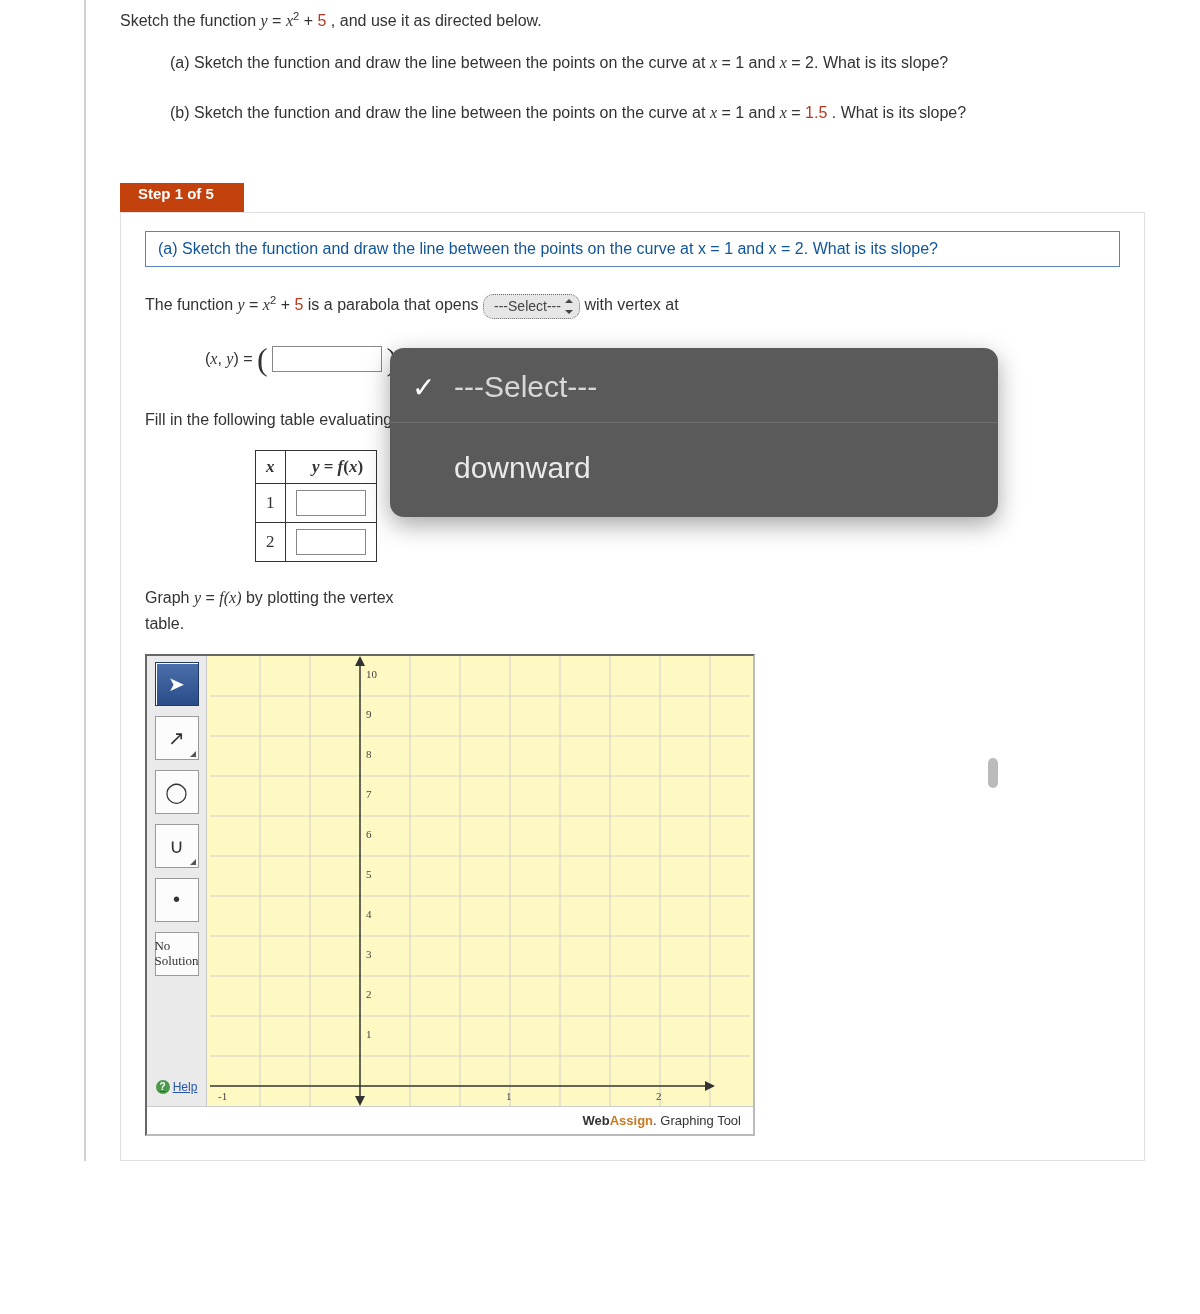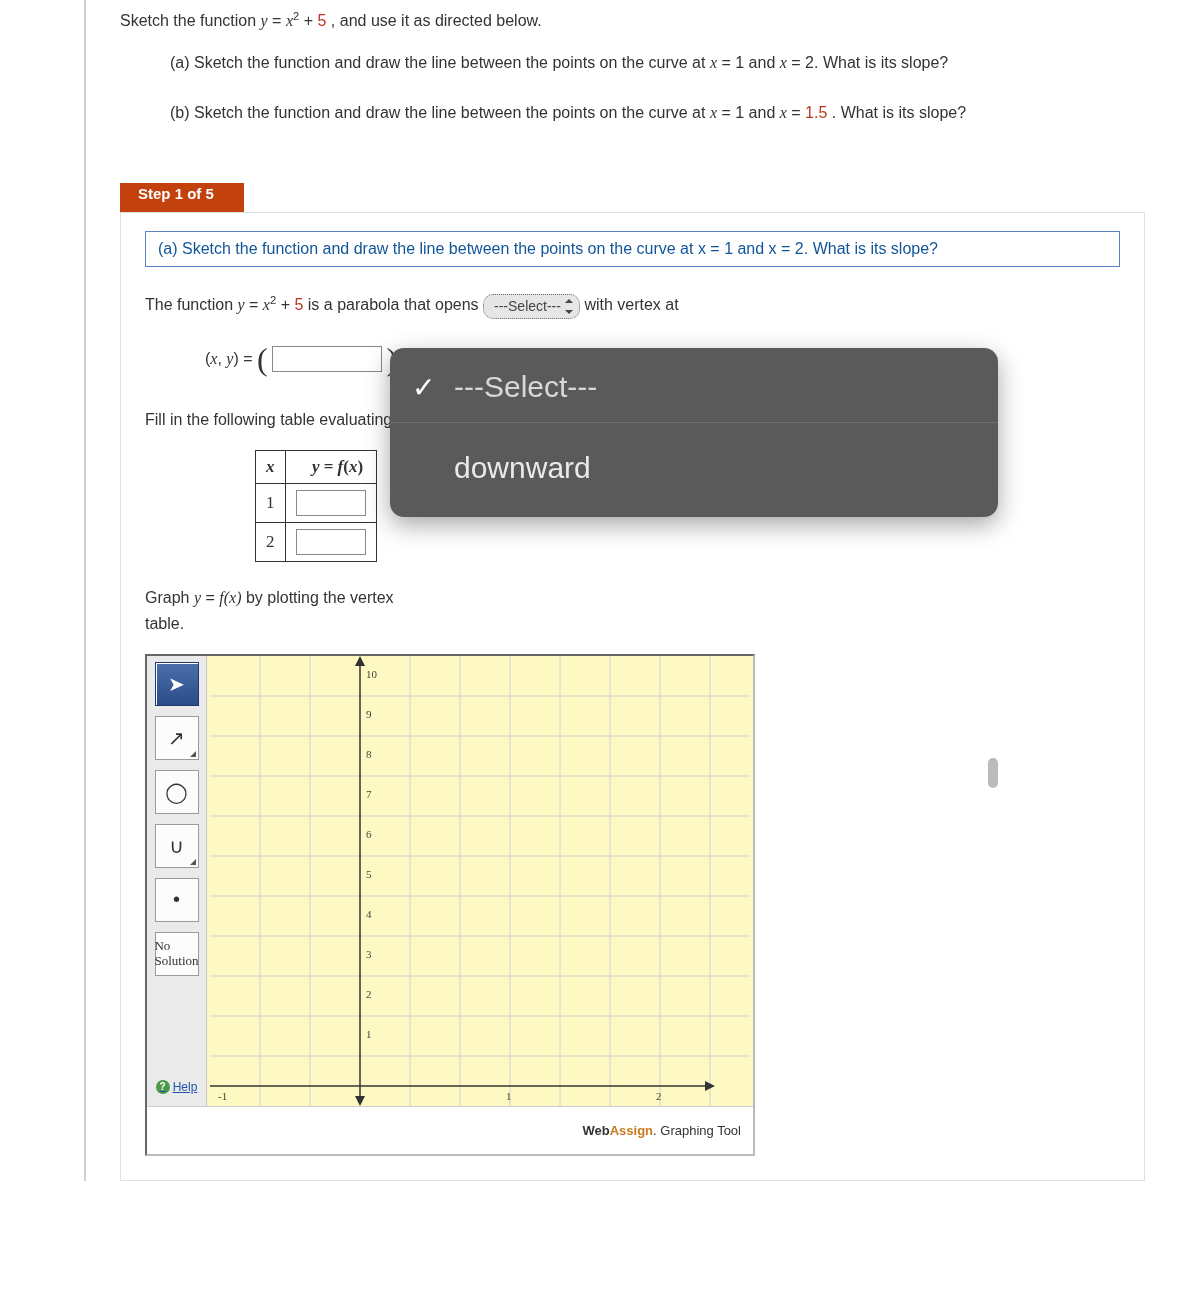--- a/index.html
+++ b/index.html
@@ -86,21 +86,21 @@
   }
   .tool-btn.nosol{ font-size:13px; line-height:1.1; color:#333; font-family:Verdana; }
   .help-link{ margin-top:auto; margin-bottom:6px; font-size:12px; color:#2255aa; text-decoration:underline; display:flex; align-items:center; gap:3px;}
   .help-link .hcirc{ width:14px;height:14px;border-radius:50%;background:#4b9a4b;color:#fff;display:flex;align-items:center;justify-content:center;font-size:10px;font-weight:bold;}
 
   .graph-area{ flex:1; position:relative; height:450px; background:#fef9c3; }
   .grid line{ stroke:#d0d0d0; stroke-width:1; }
   .axis line{ stroke:#333; stroke-width:1.5; }
   .axis text{ font-size:11px; fill:#444; font-family:Verdana; }
   .footer{
-    text-align:right; padding:16px 12px; font-size:13px; color:#333;
+    text-align:right; padding:6px 12px; font-size:13px; color:#333;
     border-top:1px solid #ccc;
   }
   .footer .wa{ font-weight:bold; }
   .footer .as{ font-weight:bold; color:#c77a1f; }
 
   
   .dd-overlay{
     position:absolute; left:390px; top:348px; width:608px;
     background:#5a5a5a; border-radius:14px; padding:4px 0;
     box-shadow:0 8px 24px rgba(0,0,0,.35);

